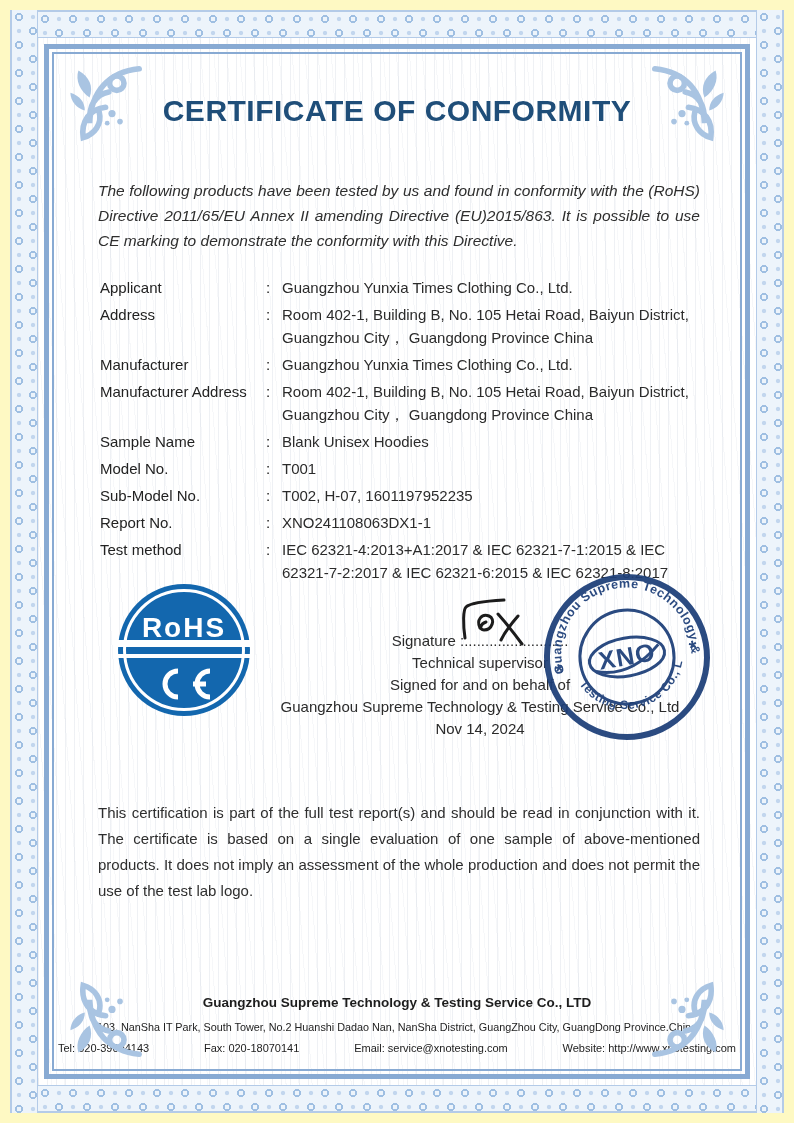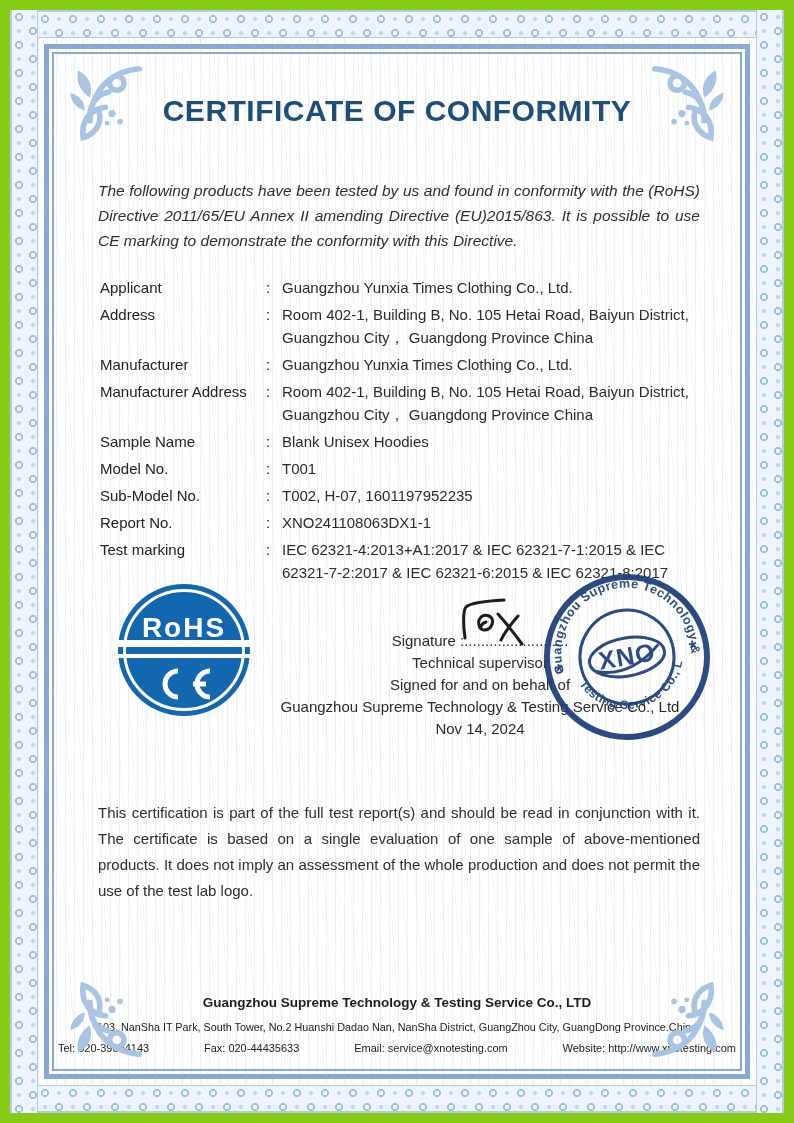--- a/index.html
+++ b/index.html
@@ -1,19 +1,19 @@
 <!DOCTYPE html>
 <html><head>
 <meta charset="utf-8">
 <style>
   * { margin:0; padding:0; box-sizing:border-box; }
   html,body { width:794px; height:1123px; }
   body { font-family:"Liberation Sans", sans-serif; background:#d2e2f1; }
 
-  .page { position:relative; width:794px; height:1123px; background:#84cc16; overflow:hidden; }
+  .page { position:relative; width:794px; height:1123px; background:#fef9c3; overflow:hidden; }
 
   
   .lace {
     position:absolute;
     background-color:#edf4fb;
     background-image:
       radial-gradient(circle at 7px 7px,  rgba(237,244,251,0) 2.2px, #9fbfe2 2.2px 4.2px, rgba(237,244,251,0) 4.2px),
       radial-gradient(circle at 21px 21px, rgba(237,244,251,0) 2.2px, #9fbfe2 2.2px 4.2px, rgba(237,244,251,0) 4.2px),
       radial-gradient(circle at 21px 7px,  #c2d6ee 1.7px, rgba(237,244,251,0) 2.6px),
       radial-gradient(circle at 7px 21px,  #c2d6ee 1.7px, rgba(237,244,251,0) 2.6px);
@@ -232,21 +232,21 @@
     <span class="field-value">T002, H-07, 1601197952235</span>
   </div>
 
   <div class="field-row">
     <span class="field-label">Report No.</span>
     <span class="field-sep">:</span>
     <span class="field-value">XNO241108063DX1-1</span>
   </div>
 
   <div class="field-row">
-    <span class="field-label">Test marking</span>
+    <span class="field-label">Test method</span>
     <span class="field-sep">:</span>
     <span class="field-value">IEC 62321-4:2013+A1:2017 &amp; IEC 62321-7-1:2015 &amp; IEC 62321-7-2:2017 &amp; IEC 62321-6:2015 &amp; IEC 62321-8:2017</span>
   </div>
 </div>
 
     <div class="rohs-badge">
       <div class="rohs-ring"></div>
       <div class="rohs-word">RoHS</div>
       <div class="rohs-bar rohs-bar-thick"></div>
       <div class="rohs-bar rohs-bar-thin"></div>
@@ -295,19 +295,19 @@
       <text x="12" y="94" font-size="20" font-weight="bold" fill="#1c3e78">*</text>
       <text x="148" y="94" font-size="20" font-weight="bold" fill="#1c3e78">*</text>
     </svg>
 
     <div class="disclaimer">This certification is part of the full test report(s) and should be read in conjunction with it. The certificate is based on a single evaluation of one sample of above-mentioned products. It does not imply an assessment of the whole production and does not permit the use of the test lab logo.</div>
 
     <div class="footer-company">Guangzhou Supreme Technology &amp; Testing Service Co., LTD</div>
     <div class="footer-address">103, NanSha IT Park, South Tower, No.2 Huanshi Dadao Nan, NanSha District, GuangZhou City, GuangDong Province.China</div>
     <div class="footer-contacts">
       <span>Tel: 020-39004143</span>
-      <span>Fax: 020-44435633</span>
+      <span>Fax: 020-18070141</span>
       <span>Email: service@xnotesting.com</span>
       <span>Website: http://www.xnotesting.com</span>
     </div>
 
   </div>
 </div>
 
 </body></html>

